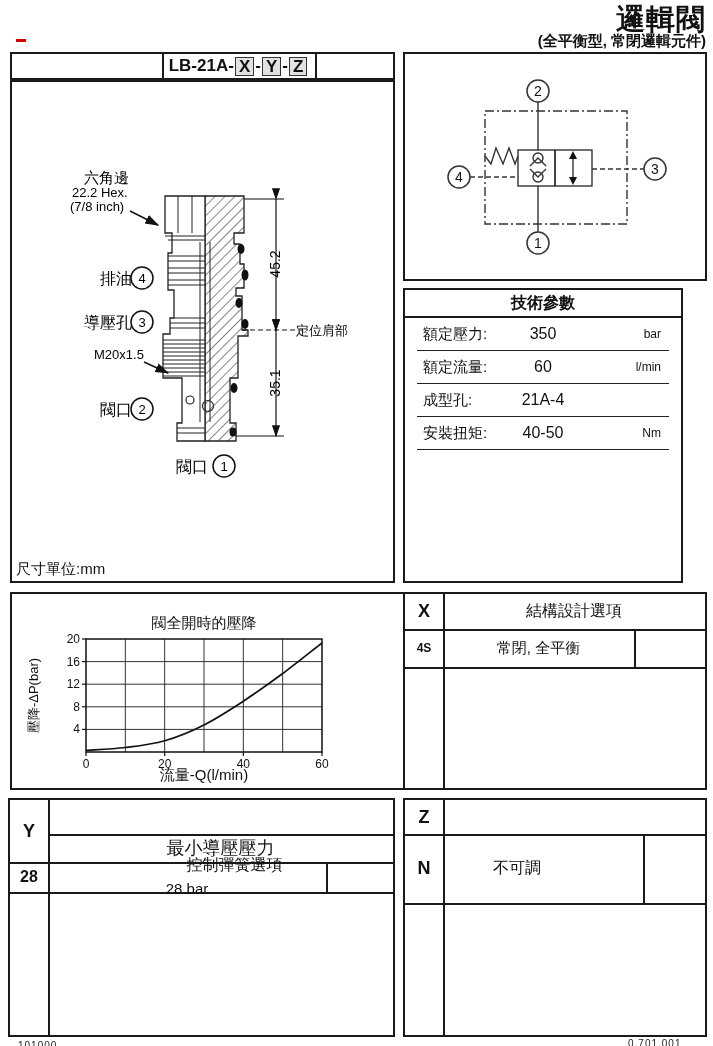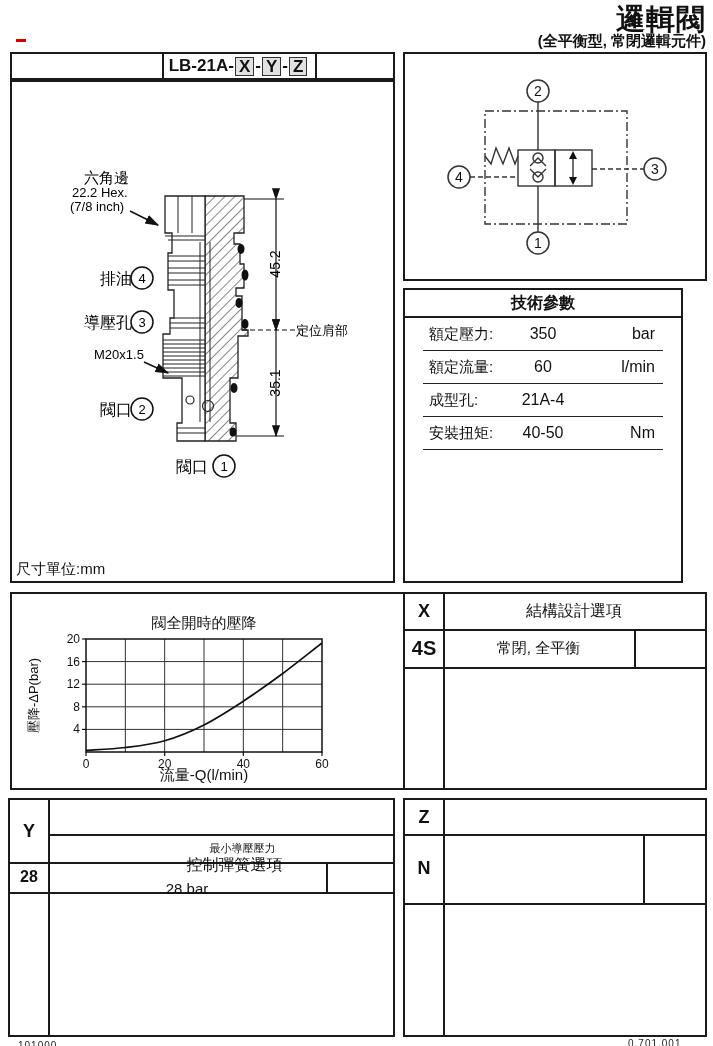--- a/index.html
+++ b/index.html
@@ -17,28 +17,28 @@
   #red-mark{position:absolute;left:16px;top:39px;width:10px;height:3px;background:#d40000;}
   
   #order-label{left:0;top:0;width:150px;height:100%;font-size:16px;margin-top:23px;}
   #order-code{left:150px;top:0;width:153px;height:100%;font-size:17px;}
   .code-box{display:inline-block;background:#e2e2e2;border:1.5px solid #333;padding:0 3px;line-height:17px;margin:0 1px;}
   #order-v1{left:150px;top:0;height:100%;}
   #order-v2{left:303px;top:0;height:100%;}
   
   .tech-title{height:26px;font-size:16px;font-weight:bold;border-bottom:2px solid #1a1a1a;}
   .tech-row{display:grid;grid-template-columns:1fr 1fr 1fr;align-items:center;height:32px;
-            border-bottom:1.5px solid #222;margin:0 18px;font-size:15px;}
+            border-bottom:1.5px solid #222;margin:0 12px;font-size:15px;}
   .tech-row .t-label{text-align:left;padding-left:6px;}
   .tech-row .t-value{text-align:center;font-size:16px;}
-  .tech-row .t-unit{text-align:right;padding-right:8px;font-size:16px;}
+  .tech-row .t-unit{text-align:right;padding-right:8px;font-size:12px;}
   
   .opt-code{font-size:18px;font-weight:bold;}
   .opt-title{font-size:16px;font-weight:normal;}
-  .opt-sub{font-size:11px;padding-left:22px;}
+  .opt-sub{font-size:18px;}
   .opt-desc{font-size:15px;}
   #units-note{position:absolute;left:4px;bottom:2px;font-size:15px;}
   .footer-frag{position:absolute;overflow:hidden;font-size:10px;color:#222;font-weight:normal;letter-spacing:1px;}
   svg{position:absolute;left:0;top:0;}
   svg text{font-family:"Liberation Sans","DejaVu Sans",sans-serif;}
 </style>
 </head>
 <body>
 
 <div id="page-title">邏輯閥</div>
@@ -261,21 +261,21 @@
     </svg>
 </div>
 
 <div class="box" style="left:403px;top:592px;width:304px;height:198px;">
   <div class="vline" style="left:38px;top:0;height:100%;"></div>
   <div class="hline" style="left:0;top:35px;width:100%;"></div>
   <div class="hline" style="left:0;top:73px;width:100%;"></div>
   <div class="vline" style="left:229px;top:35px;height:40px;"></div>
   <div class="abs ctr opt-code" style="left:0;top:0;width:38px;height:35px;">X</div>
   <div class="abs ctr opt-title" style="left:38px;top:0;width:262px;height:35px;">結構設計選項</div>
-  <div class="abs ctr bold" style="left:0;top:35px;width:38px;height:38px;font-size:20px;">4S</div>
+  <div class="abs ctr bold" style="left:0;top:35px;width:38px;height:38px;font-size:12px;">4S</div>
   <div class="abs ctr opt-desc" style="left:38px;top:35px;width:191px;height:38px;">常閉, 全平衡</div>
 </div>
 
 <div class="box" style="left:8px;top:798px;width:387px;height:239px;">
   <div class="vline" style="left:38px;top:0;height:100%;"></div>
   <div class="hline" style="left:38px;top:34px;width:345px;"></div>
   <div class="hline" style="left:0;top:62px;width:100%;"></div>
   <div class="hline" style="left:0;top:92px;width:100%;"></div>
   <div class="vline" style="left:316px;top:62px;height:30px;"></div>
   <div class="abs ctr opt-code" style="left:0;top:0;width:38px;height:62px;">Y</div>
@@ -285,16 +285,17 @@
   <div class="abs ctr opt-desc" style="left:38px;top:73px;width:278px;height:30px;border-radius:12px;">28 bar</div>
 </div>
 
 <div class="box" style="left:403px;top:798px;width:304px;height:239px;">
   <div class="vline" style="left:38px;top:0;height:100%;"></div>
   <div class="hline" style="left:0;top:34px;width:100%;"></div>
   <div class="hline" style="left:0;top:103px;width:100%;"></div>
   <div class="vline" style="left:238px;top:34px;height:69px;"></div>
   <div class="abs ctr opt-code" style="left:0;top:0;width:38px;height:34px;">Z</div>
   <div class="abs ctr bold" style="left:0;top:34px;width:38px;height:69px;font-size:18px;">N</div>
+  <div class="abs opt-desc" style="left:88px;top:34px;width:150px;height:69px;display:flex;align-items:center;font-size:16px;">不可調</div>
 </div>
 
 <div class="footer-frag" style="left:18px;top:1040px;width:95px;height:6px;">101000</div>
 <div class="footer-frag" style="left:628px;top:1038px;width:80px;height:8px;">0.701.001</div>
 
 </body></html>

